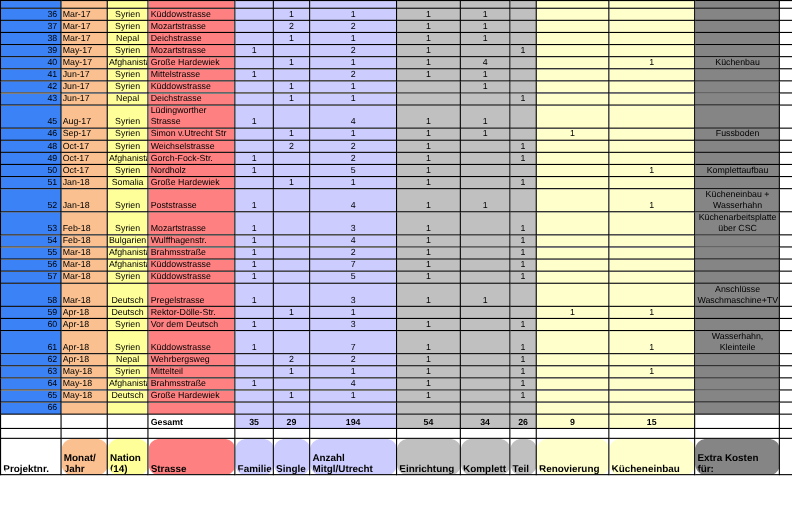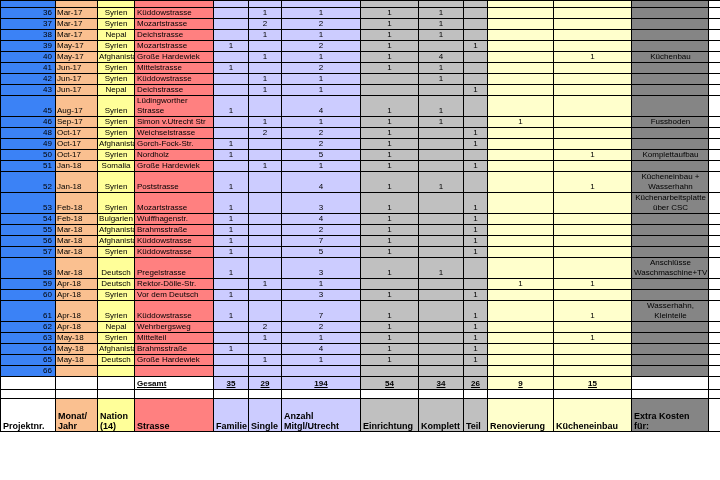--- a/index.html
+++ b/index.html
@@ -18,28 +18,28 @@
   .col-nation{background:var(--yellow);text-align:center;}
   .col-strasse{background:var(--salmon);text-align:left;padding-left:2px;white-space:pre;}
   .col-familie,.col-single,.col-anzahl{background:var(--lavender);text-align:center;}
   .col-einrichtung,.col-komplett,.col-teil{background:var(--gray);text-align:center;}
   .col-renovierung,.col-kuecheneinbau{background:var(--lightyellow);text-align:center;}
   .col-extra{background:var(--darkgray);text-align:center;padding-left:2px;white-space:pre;}
   .col-end{background:#fff;}
   
   tr.sliver td{height:6px;line-height:6px;}
   
-  .gesamt-row td{font-weight:bold;height:12px;text-decoration:underline;}
+  .gesamt-row td{font-weight:bold;height:12px;}
   .gesamt-row .white-bg{background:#fff;}
   .gesamt-row .g-label{text-align:left;padding-left:2px;}
   
   .spacer-row td{background:#fff;height:8px;}
   
   .header-row td{font-weight:bold;vertical-align:bottom;text-align:left;white-space:pre;
-                 font-size:9px;line-height:10px;height:32px;padding-left:2px;}
+                 font-size:9px;line-height:10px;height:32px;padding-left:2px;border-radius:10px;}
   .header-row .col-nr{background:#fff;text-align:left;}
 </style>
 </head>
 <body>
 
 <div>
 <table>
   <colgroup>
     <col class="w-nr">
         <col class="w-monat">

